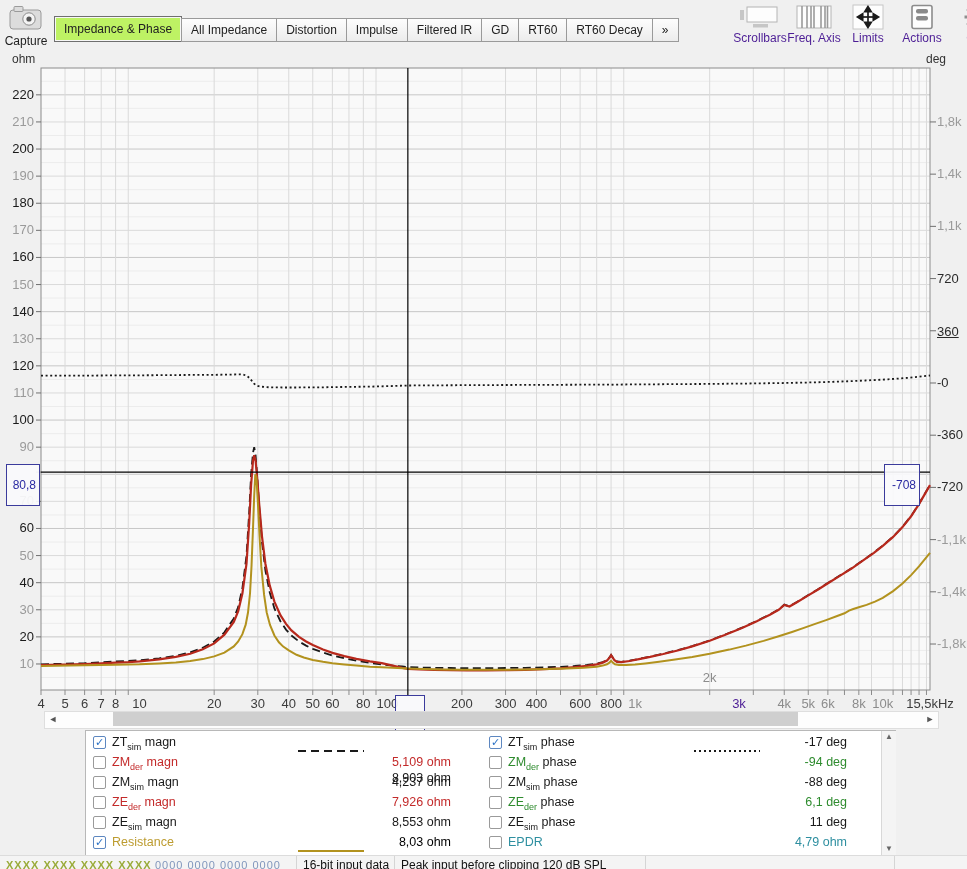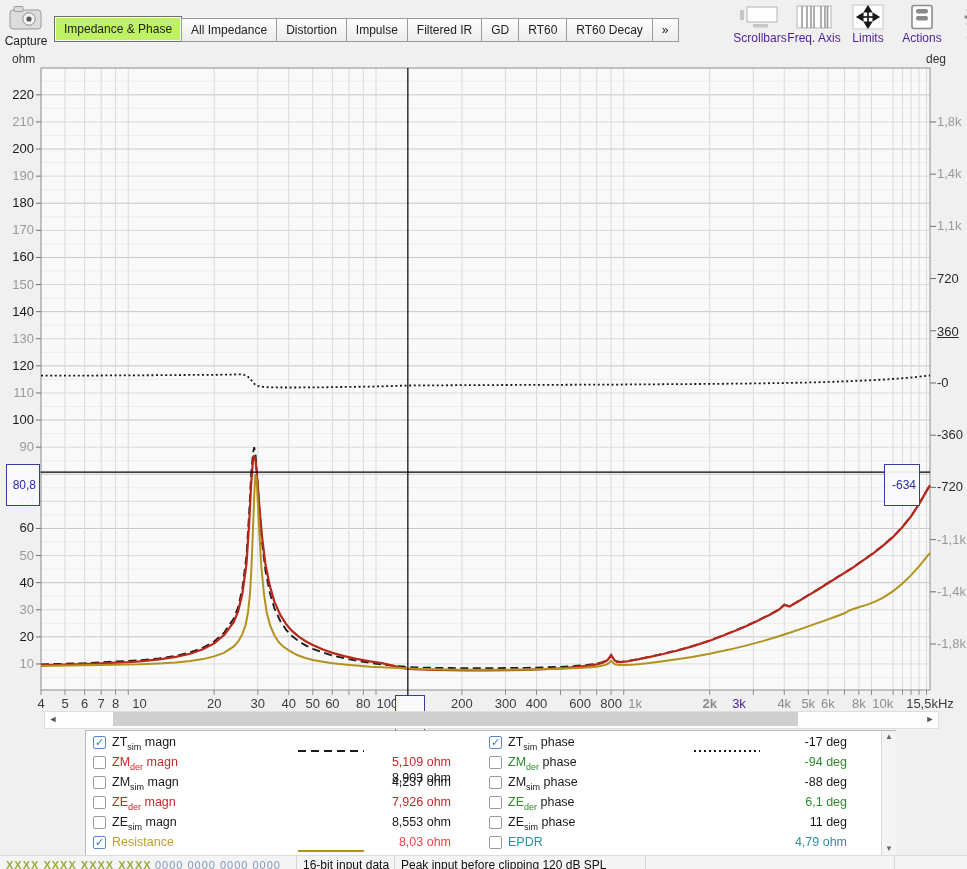--- a/index.html
+++ b/index.html
@@ -360,32 +360,32 @@
       <div class="xlab" style="left: 312.761px; top: 696px; color: rgb(60, 60, 60);">50</div>
       <div class="xlab" style="left: 332.378px; top: 696px; color: rgb(60, 60, 60);">60</div>
       <div class="xlab" style="left: 363.332px; top: 696px; color: rgb(60, 60, 60);">80</div>
       <div class="xlab" style="left: 387.342px; top: 696px; color: rgb(60, 60, 60);">100</div>
       <div class="xlab" style="left: 461.923px; top: 696px; color: rgb(60, 60, 60);">200</div>
       <div class="xlab" style="left: 505.549px; top: 696px; color: rgb(60, 60, 60);">300</div>
       <div class="xlab" style="left: 536.503px; top: 696px; color: rgb(60, 60, 60);">400</div>
       <div class="xlab" style="left: 580.13px; top: 696px; color: rgb(60, 60, 60);">600</div>
       <div class="xlab" style="left: 611.084px; top: 696px; color: rgb(60, 60, 60);">800</div>
       <div class="xlab" style="left: 635.093px; top: 696px; color: rgb(140, 140, 140);">1k</div>
-      <div class="xlab" style="left: 709.674px; top: 696px; color: rgb(140, 140, 140); font-weight: bold;">2k</div>
+      <div class="xlab" style="left: 709.674px; top: 670px; color: rgb(140, 140, 140);">2k</div>
       <div class="xlab" style="left: 739px; top: 696px; color: #4c1d95;">3k</div>
       <div class="xlab" style="left: 784.255px; top: 696px; color: rgb(140, 140, 140);">4k</div>
       <div class="xlab" style="left: 808.264px; top: 696px; color: rgb(140, 140, 140);">5k</div>
       <div class="xlab" style="left: 827.882px; top: 696px; color: rgb(140, 140, 140);">6k</div>
       <div class="xlab" style="left: 858.835px; top: 696px; color: rgb(140, 140, 140);">8k</div>
       <div class="xlab" style="left: 882.845px; top: 696px; color: rgb(140, 140, 140);">10k</div>
       <div class="xlab" style="left: 930px; top: 696px; color: rgb(60, 60, 60);">15,5kHz</div>
     </div>
 
   <div class="curbox" style="left:6px;top:464px;min-width:26px;">80,8</div>
-  <div class="curbox" style="left:884px;top:464px;min-width:28px;">-634</div>
+  <div class="curbox" style="left:884px;top:464px;min-width:28px;">-708</div>
   <div class="curbox" style="left:395px;top:695px;min-width:22px;">121</div>
 
   <div class="abs" id="hscroll">
     <div class="arr" style="left:1px;">◄</div>
     <div id="hthumb"></div>
     <div class="arr" style="right:1px;">►</div>
   </div>
 
   <div class="abs" id="legend">
     <div id="legend-left-col">
@@ -416,21 +416,21 @@
           <div class="cb"></div>
           <div class="lname"><span style="color:#1a1a1a">ZE<sub>sim</sub></span> <span style="color:#1a1a1a">magn</span></div>
           <div class="lval" style="color: rgb(26, 26, 26);">8,553 ohm</div>
         </div>
         <div class="lrow" style="left: 0px; top: 102px;">
           <div class="cb on">✓</div>
           <div class="lname"><span style="color:#bd9c30">Resistance</span></div>
           <div class="lsample"><svg width="66" height="6">
               <line x1="0" y1="3" x2="66" y2="3" stroke="#b2921e" stroke-width="2"></line>
             </svg></div>
-          <div class="lval" style="color: #ef4444;">8,03 ohm</div>
+          <div class="lval" style="color: #000000;">8,03 ohm</div>
         </div>
       </div>
     <div id="legend-right-col">
         <div class="lrow" style="left: 396px; top: 2px;">
           <div class="cb on">✓</div>
           <div class="lname"><span style="color:#1a1a1a">ZT<sub>sim</sub></span> <span style="color:#1a1a1a">phase</span></div>
           <div class="lsample"><svg width="66" height="6">
               <line x1="0" y1="3" x2="66" y2="3" stroke="#1a1a1a" stroke-width="2" stroke-dasharray="2,3"></line>
             </svg></div>
           <div class="lval" style="color: rgb(26, 26, 26);">-17 deg</div>

